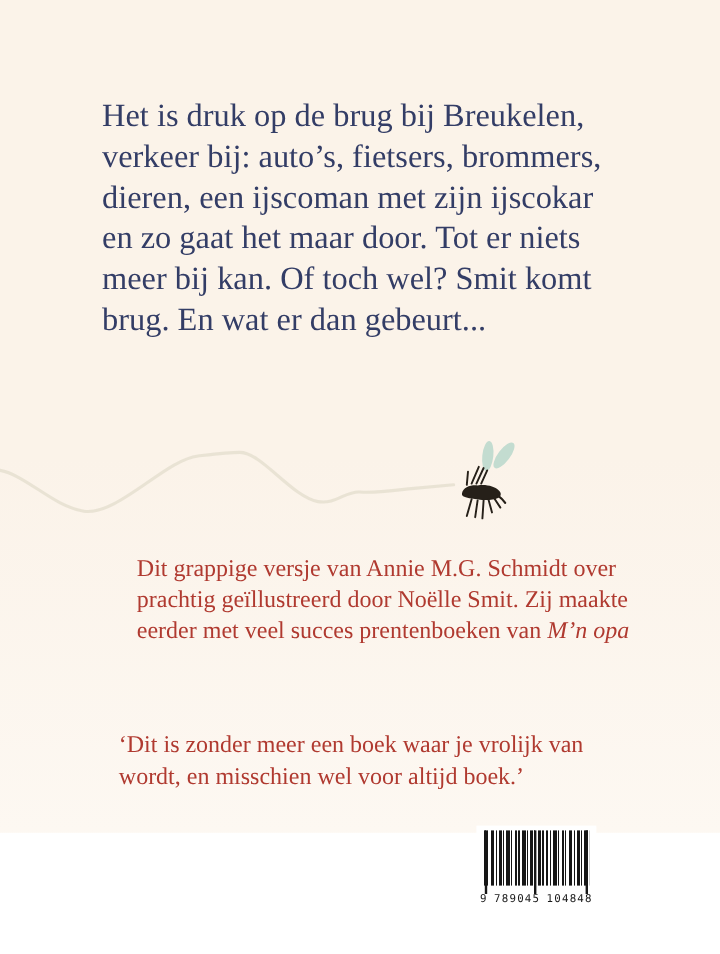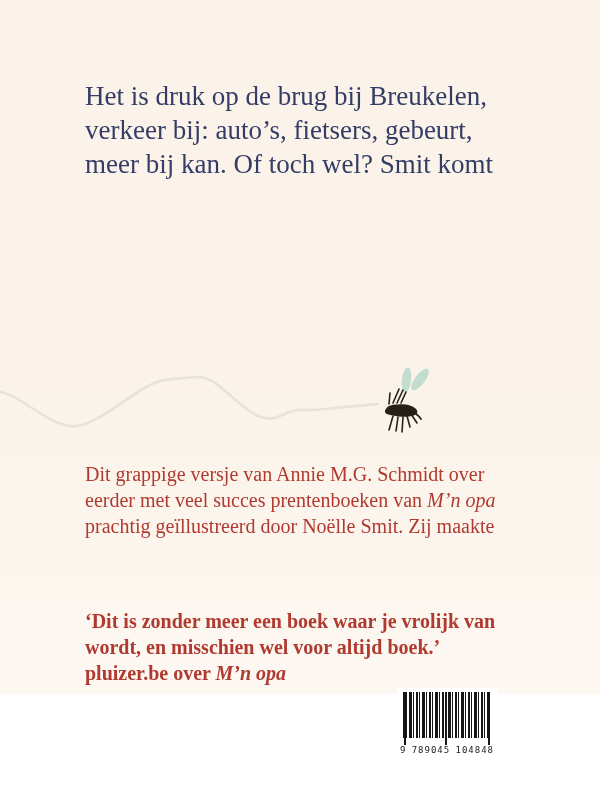--- a/index.html
+++ b/index.html
@@ -27,23 +27,24 @@
   .blurb{
     position:absolute;left:85px;top:79px;width:460px;
     font-size:27px;line-height:34px;
     color:var(--blurb_text);
     white-space:nowrap;
   }
   .red{
     color:var(--review_text);
     font-size:20px;line-height:26px;
     white-space:nowrap;
+    margin-left:29px;
   }
   .description{position:absolute;left:85px;top:461px;width:460px;}
-  .quote{position:absolute;left:85px;top:608px;width:460px;font-weight:bold;}
+  .quote{position:absolute;left:70px;top:608px;width:460px;}
   .line{display:block;}
   .line i{font-style:italic;}
   .trail{position:absolute;left:0;top:356px;width:600px;height:84px;}
   .mosquito{position:absolute;left:378px;top:366px;width:56px;height:68px;}
   .barcode{
     position:absolute;left:397px;top:688px;width:100px;height:70px;
     background:var(--barcode_bg);
   }
   .bars{
     position:absolute;left:6px;right:6px;top:4px;height:46px;
@@ -65,22 +66,25 @@
     white-space:nowrap;
   }
 </style>
 </head>
 <body>
 
 <div class="cover">
 
   <div class="blurb">
       <div class="line">Het is druk op de brug bij Breukelen,</div>
-      <div class="line">verkeer bij: auto’s, fietsers, gebeurt,</div>
+      <div class="line">verkeer bij: auto’s, fietsers, brommers,</div>
+      <div class="line">dieren, een ijscoman met zijn ijscokar</div>
+      <div class="line">en zo gaat het maar door. Tot er niets</div>
       <div class="line">meer bij kan. Of toch wel? Smit komt</div>
+      <div class="line">brug. En wat er dan gebeurt...</div>
     </div>
 
   <svg class="trail" viewBox="0 0 600 84" aria-hidden="true">
     <path d="M0,36 C22,40 44,66 70,70 C98,74 138,27 165,24
              C178,22.5 190,21 200,21 C218,21 243,58 265,62
              C280,64.5 288,53 300,54 C316,55 332,52 345,51
              C357,50 368,49 378,48" fill="none" stroke="var(--trail)" stroke-width="2.6" stroke-linecap="round" opacity="0.95"></path>
   </svg>
 
   <svg class="mosquito" viewBox="0 0 56 68" aria-hidden="true">
@@ -100,28 +104,27 @@
       <line x1="15" y1="50" x2="11" y2="64"></line>
       <line x1="20" y1="51" x2="18" y2="65"></line>
       <line x1="25" y1="51" x2="24" y2="66"></line>
       <line x1="29" y1="50" x2="32" y2="61"></line>
       <line x1="33" y1="48" x2="39" y2="57"></line>
     </g>
   </svg>
 
   <div class="description red">
       <div class="line"><span>Dit grappige versje van Annie M.G. Schmidt over</span></div>
+      <div class="line"><span>prachtig geïllustreerd door Noëlle Smit. Zij maakte</span></div>
       <div class="line"><span>eerder met veel succes prentenboeken van </span><i>M’n opa</i></div>
-      <div class="line"><span>prachtig geïllustreerd door Noëlle Smit. Zij maakte</span></div>
     </div>
 
   <div class="quote red">
       <div class="line"><span>‘Dit is zonder meer een boek waar je vrolijk van</span></div>
       <div class="line"><span>wordt, en misschien wel voor altijd boek.’</span></div>
-      <div class="line"><span>pluizer.be over </span><i>M’n opa</i></div>
     </div>
 
   <div class="barcode">
     <div class="bars"></div>
     <div class="guard g-left"></div>
     <div class="guard g-mid"></div>
     <div class="guard g-right"></div>
     <div class="digits">
       <span>9</span>
       <span>789045</span>

